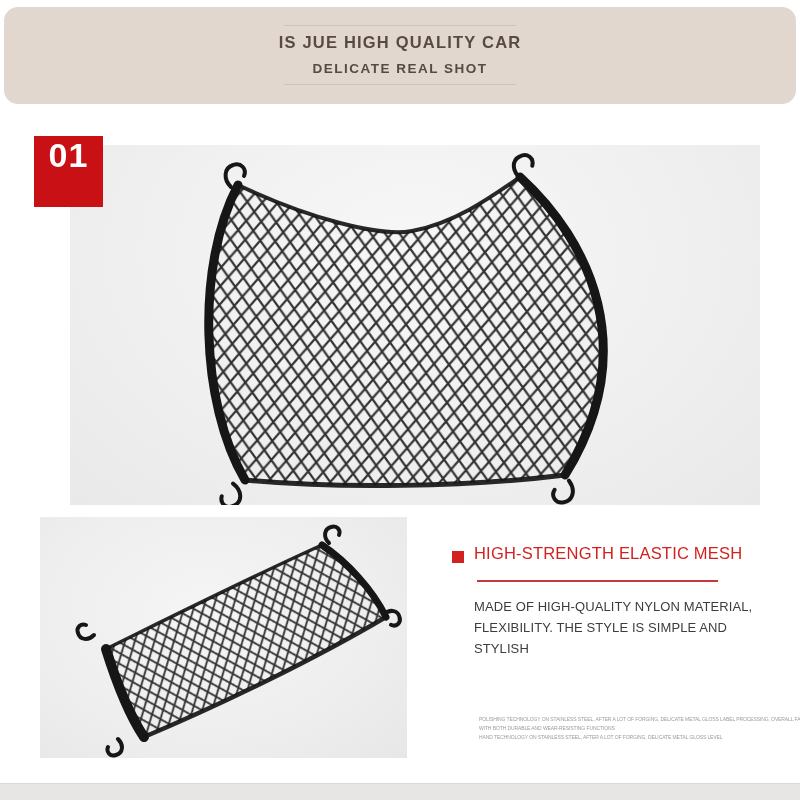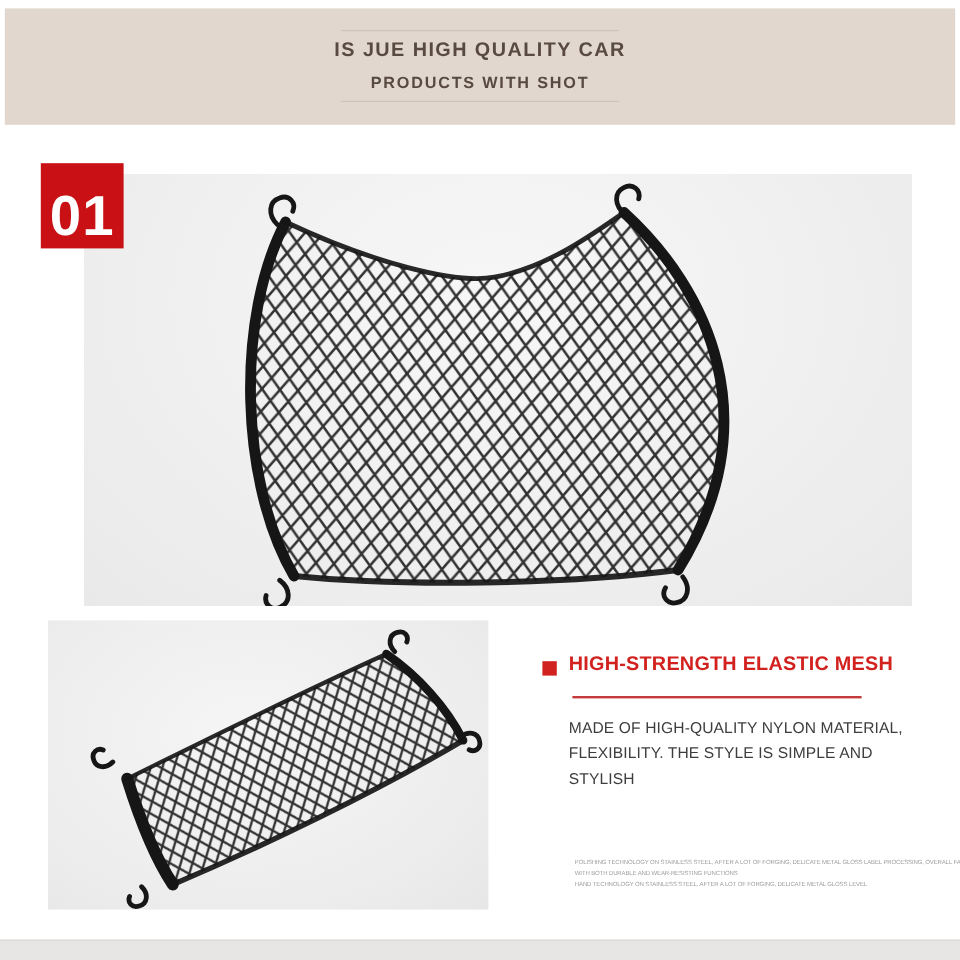--- a/index.html
+++ b/index.html
@@ -11,42 +11,43 @@
   html,body{width:800px;height:800px;}
   body{
     position:relative;width:800px;height:800px;overflow:hidden;
     background:var(--page_bg);
     font-family:"Liberation Sans", sans-serif;
   }
   
   .header-banner{
     position:absolute;left:4px;right:4px;top:7px;height:97px;
     background:var(--header_bg);
+    border-radius:14px;
   }
   .header-rule{
     position:absolute;left:50%;transform:translateX(-50%);
     width:232px;height:1px;background:var(--header-rule, #cdc3b9);
     background:var(--header_rule);
   }
   .header-rule.top{top:18px;}
   .header-rule.bottom{top:77px;}
   .header-title{
     position:absolute;top:26px;left:0;width:100%;text-align:center;
     font-size:16.5px;font-weight:700;letter-spacing:1.2px;color:var(--header_text);
   }
   .header-subtitle{
     position:absolute;top:54px;left:0;width:100%;text-align:center;
     font-size:13.5px;font-weight:700;letter-spacing:1.5px;color:var(--header_text);
   }
   
   .step-badge{
     position:absolute;left:34px;top:136px;width:69px;height:71px;
     background:var(--badge_bg);color:var(--badge_text);
-    display:flex;align-items:flex-end;justify-content:center;
-    font-size:47px;font-weight:700;letter-spacing:1px;z-index:3;
+    display:flex;align-items:flex-start;justify-content:center;
+    font-size:34px;font-weight:700;letter-spacing:1px;z-index:3;
   }
   
   .photo-main{
     position:absolute;left:70px;top:145px;width:690px;height:360px;
     background:radial-gradient(ellipse at 50% 30%, #f7f7f7 0%, #efefef 60%, #e9e9e9 100%);
     z-index:1;
   }
   .photo-secondary{
     position:absolute;left:40px;top:517px;width:367px;height:241px;
     background:radial-gradient(ellipse at 45% 40%, #f5f5f5 0%, #eeeeee 60%, #e7e7e7 100%);
@@ -56,21 +57,21 @@
   .net-band{fill:none;stroke:var(--net_black);stroke-linecap:round;}
   .net-rope{fill:none;stroke:var(--net_black);stroke-linecap:round;stroke-opacity:.92;}
   .net-hook{fill:none;stroke:var(--net_black);stroke-width:4px;stroke-linecap:round;}
   
   .feature-bullet{
     position:absolute;left:452px;top:551px;width:12px;height:12px;
     background:var(--accent_red);
   }
   .feature-title{
     position:absolute;left:474px;top:544px;width:300px;
-    font-size:16.5px;font-weight:700;letter-spacing:.2px;color:var(--accent_red);
+    font-size:16.5px;font-weight:400;letter-spacing:.2px;color:var(--accent_red);
     white-space:nowrap;
   }
   .feature-underline{
     position:absolute;left:477px;top:580px;width:241px;height:2px;
     background:var(--underline_red);
   }
   .feature-desc{
     position:absolute;left:474px;top:596px;width:310px;
     font-size:13px;font-weight:400;letter-spacing:.1px;line-height:21px;
     color:var(--body_text);
@@ -85,21 +86,21 @@
     position:absolute;left:0;right:0;top:783px;height:17px;
     background:var(--footer_strip);border-top:1px solid #dcd9d7;
   }
 </style>
 </head>
 <body>
 
 <div class="header-banner">
   <div class="header-rule top"></div>
   <div class="header-title">IS JUE HIGH QUALITY CAR</div>
-  <div class="header-subtitle">PRODUCTS WITH SHOT</div>
+  <div class="header-subtitle">DELICATE REAL SHOT</div>
   <div class="header-rule bottom"></div>
 </div>
 
 <div class="step-badge">
   <span>01</span>
 </div>
 
 <div class="photo-main">
   <svg viewBox="0 0 690 360">
     <defs>

